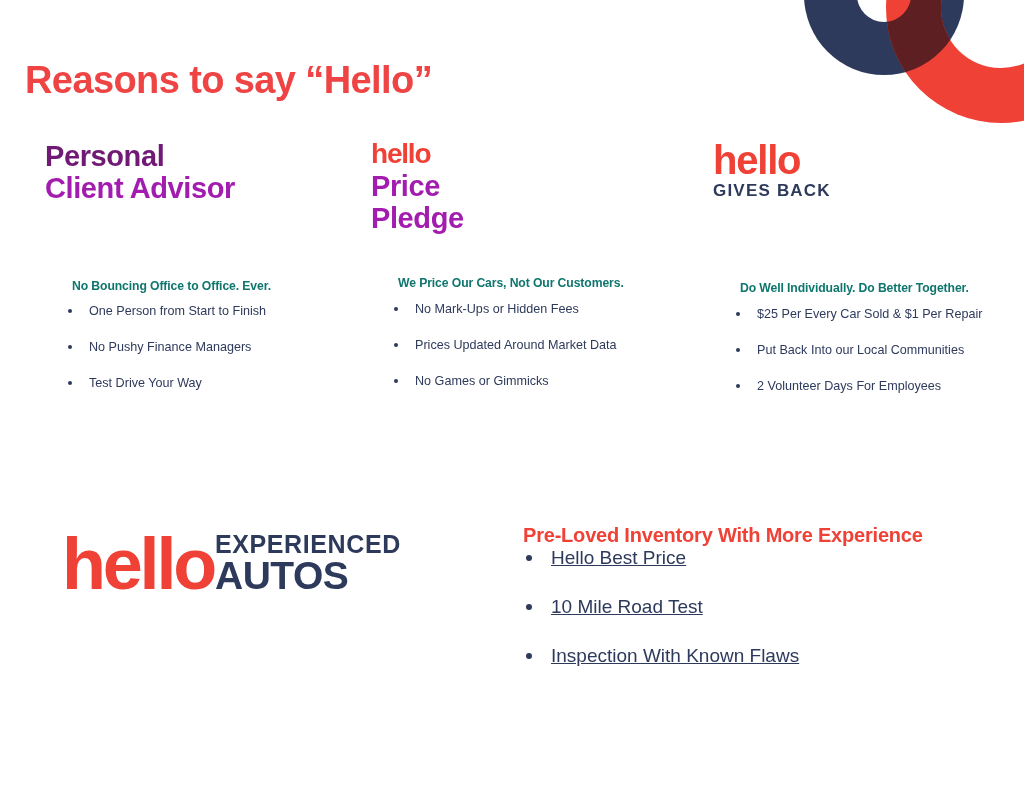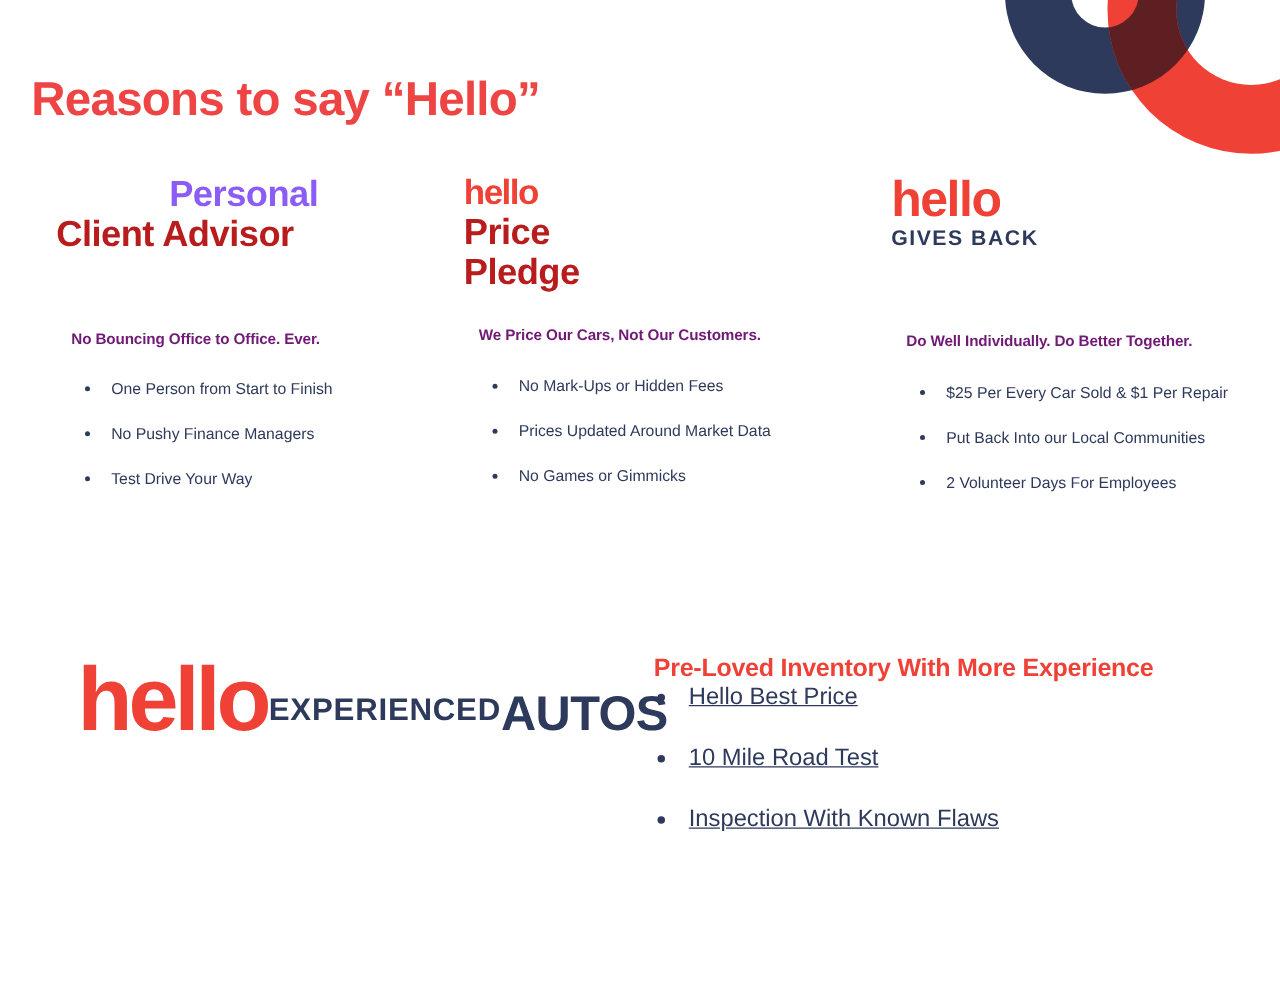--- a/index.html
+++ b/index.html
@@ -60,29 +60,28 @@
   }
   .col-1 { left: 45px;  width: 300px; }
   .col-2 { left: 371px; width: 300px; }
   .col-3 { left: 713px; width: 300px; }
 
   .col-head {
     line-height: 1.12;
     margin: 0;
   }
   .head-red {
-    color: #8b5cf6;
+    color: #701a75;
     font-weight: bold;
     font-size: 29px;
     letter-spacing: -0.4px;
     display: block;
-    text-align: center;
   }
   .head-navy {
-    color: #b91c1c;
+    color: #a21caf;
     font-weight: bold;
     font-size: 29px;
     letter-spacing: -0.4px;
     display: block;
   }
 
   
   .hello-mark {
     color: #EF4136;
     font-weight: bold;
@@ -94,25 +93,25 @@
 
   .gives-back {
     display: block;
     color: #2E3A5C;
     font-weight: bold;
     font-size: 17px;
     letter-spacing: 1.2px;
   }
 
   .col-sub {
-    color: #701a75;
+    color: #0f766e;
     font-weight: bold;
     font-size: 12.2px;
     letter-spacing: -0.1px;
-    margin: 0;
+    margin: 15px;
     position: absolute;
     top: 124px;
     white-space: nowrap;
     padding-left: 12px;
   }
   .col-2 .col-sub { top: 121px; }
   .col-3 .col-sub { top: 126px; }
 
   .col-list {
     list-style: none;
@@ -162,21 +161,21 @@
   }
   .autos-hello {
     color: #EF4136;
     font-weight: bold;
     font-size: 72px;
     line-height: 0.78;
     letter-spacing: -3.2px;
   }
   .autos-stack {
     display: flex;
-    flex-direction: row;
+    flex-direction: column;
     align-items: flex-start;
     line-height: 1;
     margin-left: 1px;
   }
   .autos-experienced {
     color: #2E3A5C;
     font-weight: bold;
     font-size: 25px;
     letter-spacing: 0.6px;
     margin-bottom: 3px;

